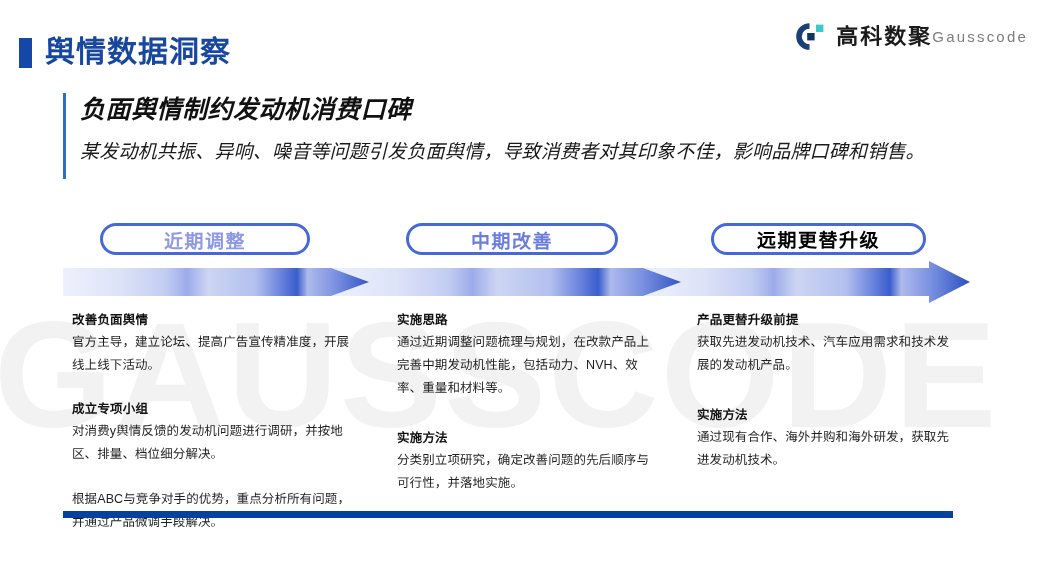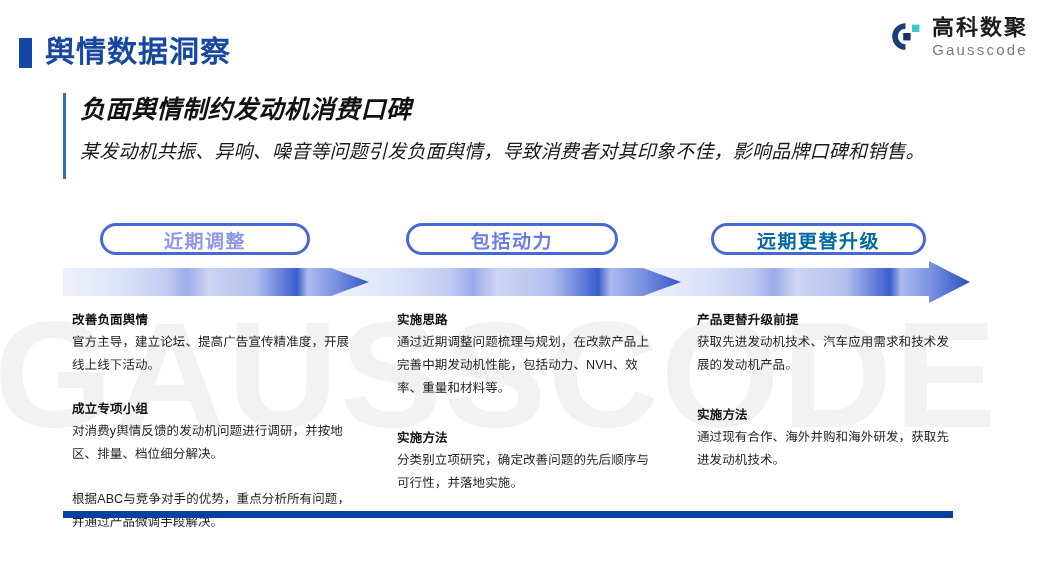--- a/index.html
+++ b/index.html
@@ -80,24 +80,22 @@
     z-index: 3;
   }
   .logo-mark {
     position: relative;
     width: 34px;
     height: 34px;
     flex: none;
   }
   .logo-text {
     display: flex;
-    flex-direction: column;
     justify-content: center;
     line-height: 1;
-    text-align: center;
   }
   .logo-cn {
     font-size: 22px;
     font-weight: 700;
     color: #1b1b1b;
     letter-spacing: 2px;
   }
   .logo-en {
     font-size: 15px;
     font-weight: 500;
@@ -242,22 +240,22 @@
     </div>
   </div>
 
   <div class="title-block">
     <div class="title-rule" style="background: rgb(47, 110, 192);"></div>
     <div class="title-main">负面舆情制约发动机消费口碑</div>
     <div class="title-sub">某发动机共振、异响、噪音等问题引发负面舆情，导致消费者对其印象不佳，影响品牌口碑和销售。</div>
   </div>
 
   <div id="pill-0" class="pill" style="color: rgb(142, 152, 228); border-color: rgb(72, 104, 216);">近期调整</div>
-  <div id="pill-1" class="pill" style="color: rgb(107, 126, 224); border-color: rgb(72, 104, 216);">包括动力</div>
-  <div id="pill-2" class="pill" style="color: #0369a1; border-color: rgb(72, 104, 216);">远期更替升级</div>
+  <div id="pill-1" class="pill" style="color: rgb(107, 126, 224); border-color: rgb(72, 104, 216);">中期改善</div>
+  <div id="pill-2" class="pill" style="color: #000000; border-color: rgb(72, 104, 216); font-family: Liberation Mono, monospace;">远期更替升级</div>
 
   <div class="arrow-wrap">
     <svg width="907" height="46" viewBox="0 0 907 46" aria-hidden="true">
       <defs>
         <linearGradient id="agrad" x1="0" y1="0" x2="1" y2="0">
           <stop offset="0" stop-color="#eef1fc"></stop>
           <stop offset="0.18" stop-color="#dde3f8"></stop>
           <stop offset="0.33" stop-color="#c3cdf2"></stop>
           <stop offset="0.40" stop-color="#9cacea"></stop>
           <stop offset="0.47" stop-color="#cdd5f3"></stop>

